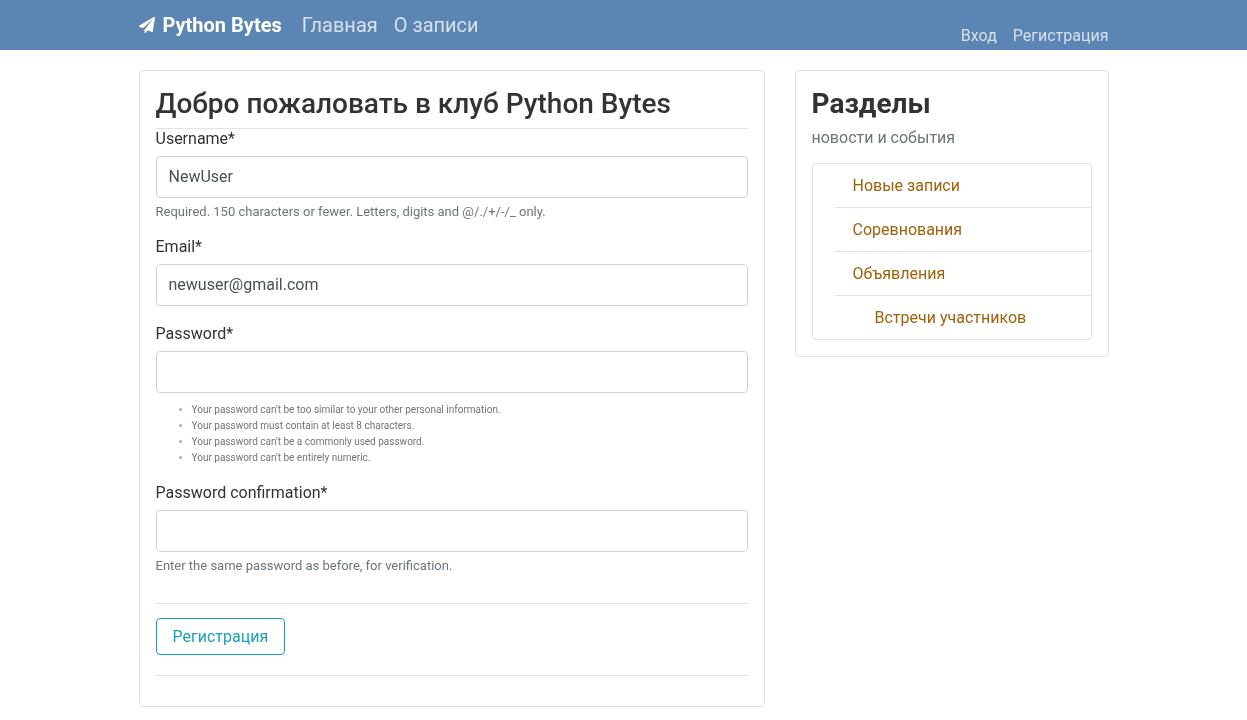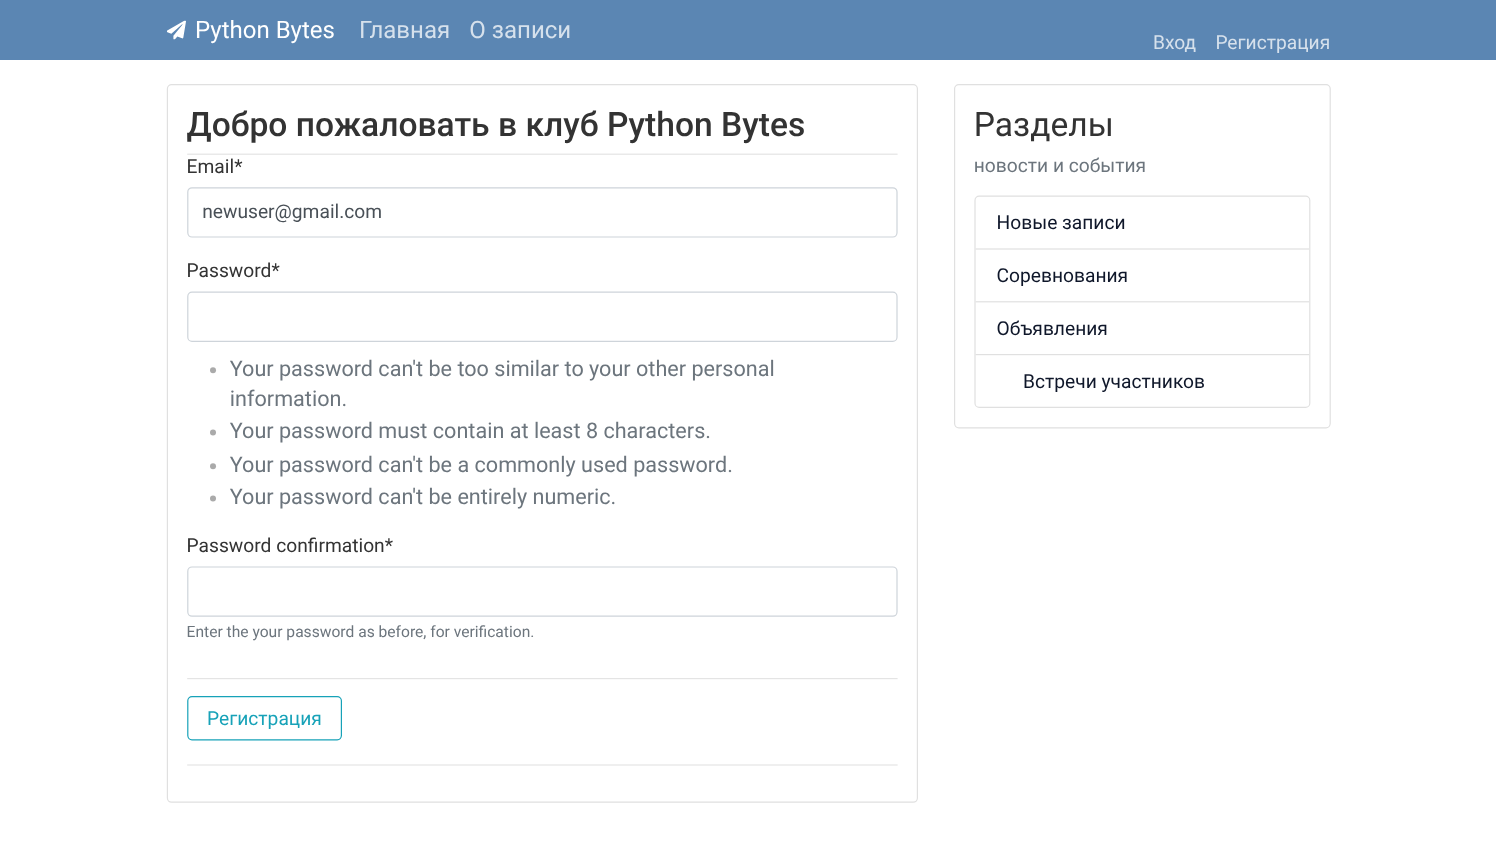--- a/index.html
+++ b/index.html
@@ -29,21 +29,21 @@
       align-items: center;
       padding: 0 15px;
     }
     .navbar-left {
       display: flex;
       align-items: center;
     }
     .navbar-brand {
       color: #fff;
       font-size: 20px;
-      font-weight: 400;
+      font-weight: 700;
       text-decoration: none;
       display: flex;
       align-items: center;
       margin-right: 20px;
     }
     .navbar-brand svg {
       margin-right: 8px;
     }
     .navbar-nav {
       display: flex;
@@ -91,40 +91,41 @@
     }
     .page-heading {
       font-size: 28px;
       font-weight: 500;
       color: #333;
       border-bottom: 1px solid #e4e4e4;
       padding-bottom: 8px;
     }
     .sidebar-heading {
       font-size: 28px;
-      font-weight: 400;
+      font-weight: 700;
       color: #333;
       margin-bottom: 8px;
     }
     .sidebar-subtitle {
       color: #6c757d;
       font-size: 16px;
       margin-bottom: 16px;
     }
     .list-group {
       list-style: none;
       border: 1px solid #e0e0e0;
       border-radius: 4px;
     }
     .list-group-item {
       padding: 12px 18px;
-      color: #0f172a;
+      color: #a16207;
       font-size: 16px;
       border-bottom: 1px solid #e0e0e0;
       cursor: default;
+      margin-left: 22px;
     }
     .list-group-item:last-child {
       border-bottom: none;
       padding-left: 40px;
     }
     .form-group {
       margin-bottom: 18px;
     }
     .form-label {
       display: block;
@@ -148,21 +149,21 @@
       margin-top: 6px;
       font-size: 13px;
       color: #6c757d;
     }
     .helptext-list {
       margin-top: 10px;
       padding-left: 36px;
       list-style: disc;
     }
     .helptext-list li {
-      font-size: 18px;
+      font-size: 10px;
       color: #6c757d;
       line-height: 1.4;
       margin-bottom: 2px;
     }
     .helptext-list li::marker {
       color: #aaa;
     }
     .btn-group-divider {
       border-top: 1px solid #e4e4e4;
       margin-top: 30px;
@@ -208,37 +209,42 @@
       <a href="#">Регистрация</a>
     </div>
   </div>
 </nav>
 
 <div class="main-wrapper">
   <div class="content-section">
     <h2 class="page-heading">Добро пожаловать в клуб Python Bytes</h2>
     <form>
       <div class="form-group">
+        <label class="form-label">Username*</label>
+        <input type="text" class="form-control" value="NewUser" style="">
+        <small class="form-text">Required. 150 characters or fewer. Letters, digits and @/./+/-/_ only.</small>
+      </div>
+      <div class="form-group">
         <label class="form-label">Email*</label>
         <input type="email" class="form-control" value="newuser@gmail.com" style="">
       </div>
       <div class="form-group">
         <label class="form-label">Password*</label>
         <input type="password" class="form-control" style="">
         <ul class="helptext-list">
           <li>Your password can't be too similar to your other personal information.</li>
           <li>Your password must contain at least 8 characters.</li>
           <li>Your password can't be a commonly used password.</li>
           <li>Your password can't be entirely numeric.</li>
         </ul>
       </div>
       <div class="form-group">
         <label class="form-label">Password confirmation*</label>
         <input type="password" class="form-control" style="">
-        <small class="form-text">Enter the your password as before, for verification.</small>
+        <small class="form-text">Enter the same password as before, for verification.</small>
       </div>
       <div class="btn-group-divider">
         <button type="submit" class="btn-outline-info">Регистрация</button>
       </div>
     </form>
     <div class="account-text">
       
       
     </div>
   </div>

